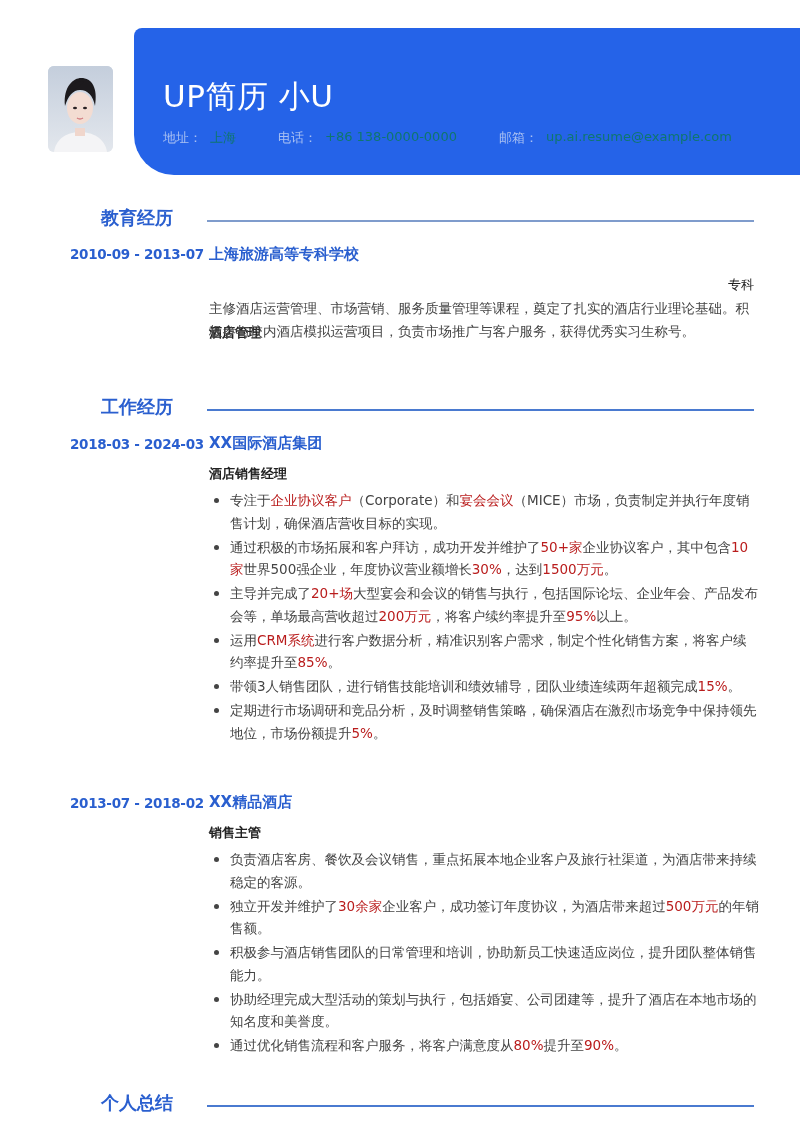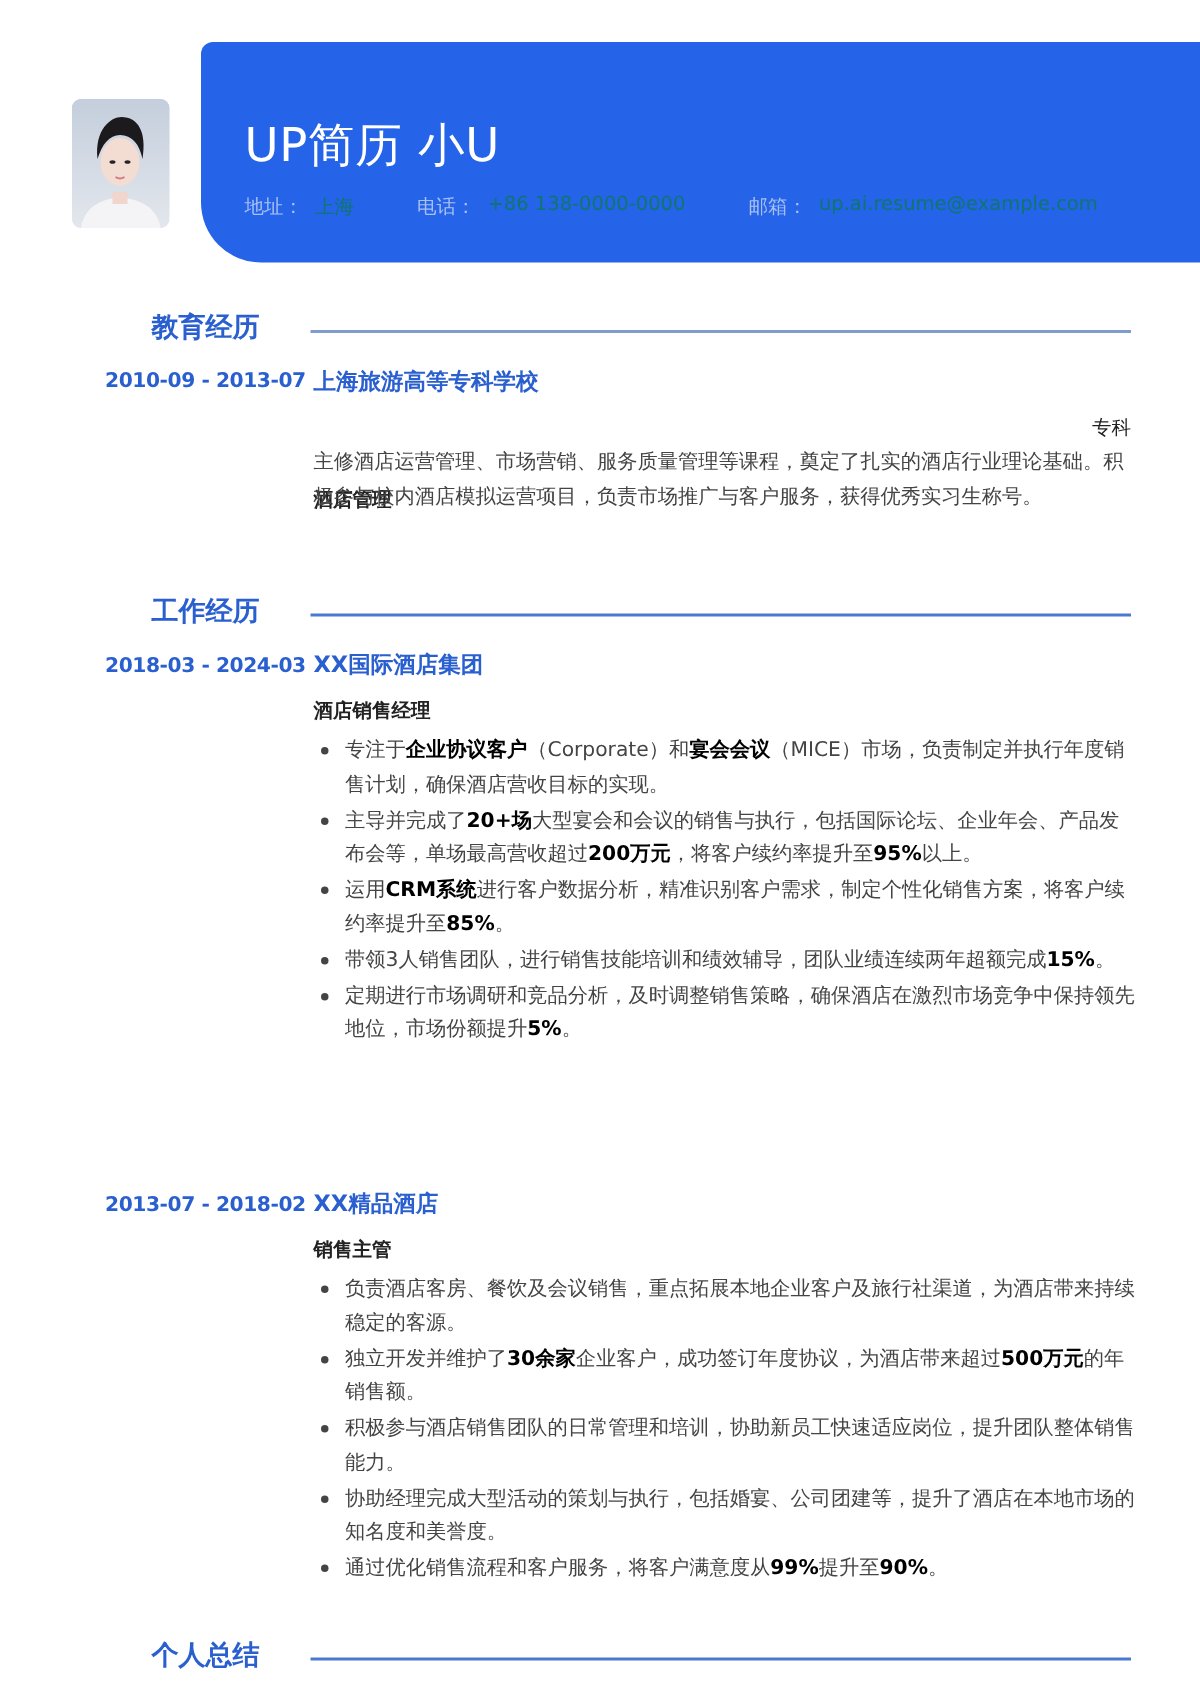--- a/index.html
+++ b/index.html
@@ -30,21 +30,21 @@
 
   .entry-date { position: absolute; left: 70px; font-size: 13.5px; color: #2a5fcf; font-weight: bold; letter-spacing: -0.3px; }
   .entry-org { position: absolute; left: 209px; font-size: 15px; color: #2a5fcf; font-weight: bold; }
   .entry-role { position: absolute; left: 209px; font-size: 13px; color: #222222; font-weight: bold; }
   .entry-degree { position: absolute; right: 46px; font-size: 13px; color: #222222; text-align: center; }
   .entry-desc { position: absolute; left: 209px; width: 550px; font-size: 13.5px; line-height: 22.5px; color: #444444; }
 
   .bullets { position: absolute; left: 209px; width: 550px; list-style: none; }
   .bullets li { position: relative; padding-left: 21px; font-size: 13.5px; line-height: 22.5px; color: #444444; margin-bottom: 1.5px; }
   .bullets li::before { content: ""; position: absolute; left: 5px; top: 9px; width: 5px; height: 5px; border-radius: 50%; background: #444444; }
-  .bullets b { color: #000000; font-weight: bold; }
+  .bullets b { color: #b91c1c; font-weight: normal; }
 </style>
 </head>
 <body>
 
 <div class="header-band"></div>
 <div class="photo">
   <svg viewBox="0 0 65 86">
     <defs>
       <linearGradient id="bg" x1="0" y1="0" x2="0" y2="1">
         <stop offset="0" stop-color="#c4cedc"></stop>
@@ -91,33 +91,34 @@
 <div class="section-head" style="top:395px;padding-left:20px;">
   <div class="section-title">工作经历</div>
   <div class="section-line"></div>
 </div>
 
 <div class="entry-date" style="top:436px;">2018-03 - 2024-03</div>
 <div class="entry-org" style="top:434px;">XX国际酒店集团</div>
 <div class="entry-role" style="top:465px;">酒店销售经理</div>
 <ul class="bullets" style="top:489px;">
     <li><span>专注于</span><b>企业协议客户</b><span>（Corporate）和</span><b>宴会会议</b><span>（MICE）市场，负责制定并执行年度销售计划，确保酒店营收目标的实现。</span></li>
+    <li><span>通过积极的市场拓展和客户拜访，成功开发并维护了</span><b>50+家</b><span>企业协议客户，其中包含</span><b>10家</b><span>世界500强企业，年度协议营业额增长</span><b>30%</b><span>，达到</span><b>1500万元</b><span>。</span></li>
     <li><span>主导并完成了</span><b>20+场</b><span>大型宴会和会议的销售与执行，包括国际论坛、企业年会、产品发布会等，单场最高营收超过</span><b>200万元</b><span>，将客户续约率提升至</span><b>95%</b><span>以上。</span></li>
     <li><span>运用</span><b>CRM系统</b><span>进行客户数据分析，精准识别客户需求，制定个性化销售方案，将客户续约率提升至</span><b>85%</b><span>。</span></li>
     <li><span>带领3人销售团队，进行销售技能培训和绩效辅导，团队业绩连续两年超额完成</span><b>15%</b><span>。</span></li>
     <li><span>定期进行市场调研和竞品分析，及时调整销售策略，确保酒店在激烈市场竞争中保持领先地位，市场份额提升</span><b>5%</b><span>。</span></li>
   </ul>
 
 <div class="entry-date" style="top:795px;">2013-07 - 2018-02</div>
 <div class="entry-org" style="top:793px;">XX精品酒店</div>
 <div class="entry-role" style="top:824px;">销售主管</div>
 <ul class="bullets" style="top:848px;">
     <li><span>负责酒店客房、餐饮及会议销售，重点拓展本地企业客户及旅行社渠道，为酒店带来持续稳定的客源。</span></li>
     <li><span>独立开发并维护了</span><b>30余家</b><span>企业客户，成功签订年度协议，为酒店带来超过</span><b>500万元</b><span>的年销售额。</span></li>
     <li><span>积极参与酒店销售团队的日常管理和培训，协助新员工快速适应岗位，提升团队整体销售能力。</span></li>
     <li><span>协助经理完成大型活动的策划与执行，包括婚宴、公司团建等，提升了酒店在本地市场的知名度和美誉度。</span></li>
-    <li><span>通过优化销售流程和客户服务，将客户满意度从</span><b>99%</b><span>提升至</span><b>90%</b><span>。</span></li>
+    <li><span>通过优化销售流程和客户服务，将客户满意度从</span><b>80%</b><span>提升至</span><b>90%</b><span>。</span></li>
   </ul>
 
 <div class="section-head" style="top:1091px;">
   <div class="section-title">个人总结</div>
   <div class="section-line"></div>
 </div>
 
 </body></html>

